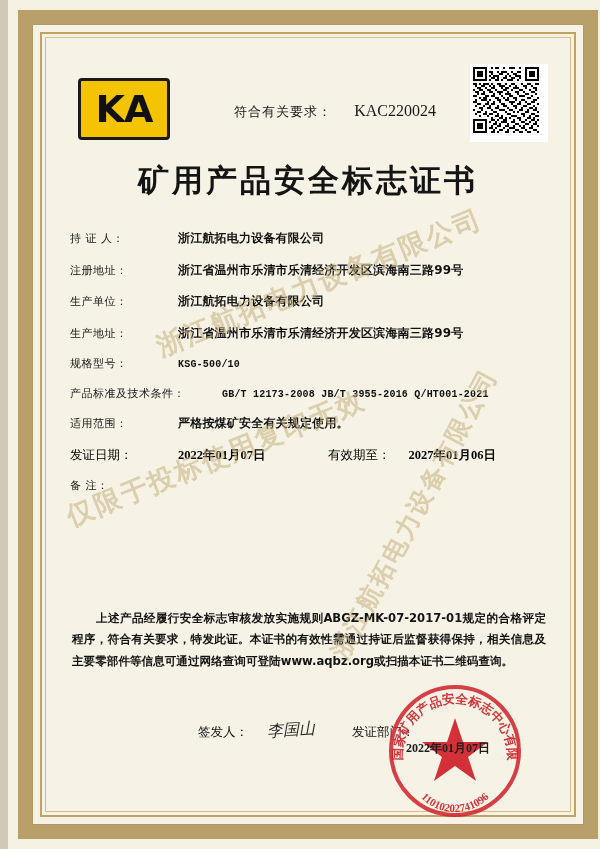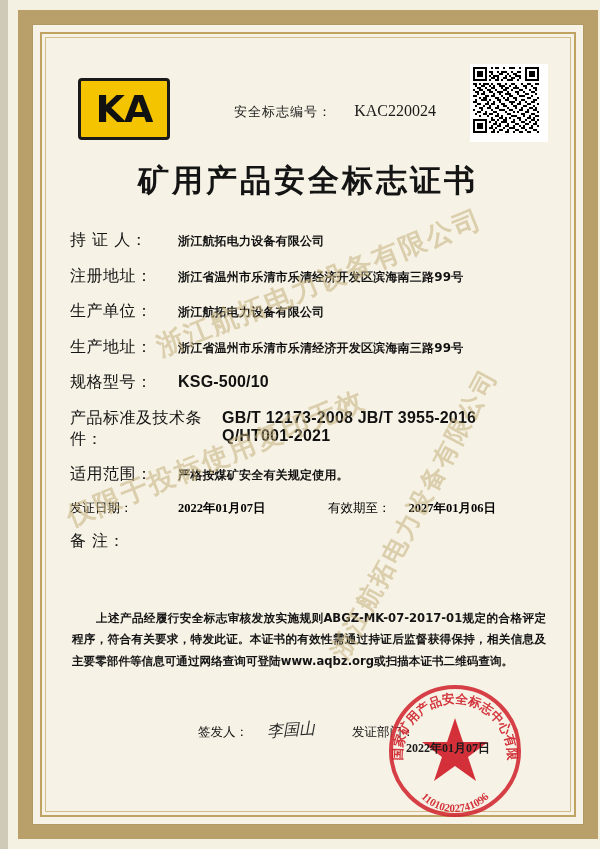--- a/index.html
+++ b/index.html
@@ -151,35 +151,35 @@
     display: flex;
     align-items: baseline;
     margin-bottom: 14.5px;
     font-size: 12.5px;
     color: #151515;
   }
   .row .lbl {
     width: 108px;
     flex: 0 0 108px;
     font-family: "DejaVu Sans", sans-serif;
-    font-size: 16px;
+    font-size: 11px;
     letter-spacing: 0.5px;
     color: #151515;
   }
   .row .val {
     font-family: "DejaVu Sans", sans-serif;
     font-size: 12px;
     font-weight: bold;
     color: #111;
     letter-spacing: 0.2px;
   }
   .row .val.serif {
-    font-family: Liberation Sans, sans-serif;
-    font-weight: bold;
-    font-size: 16px;
+    font-family: Liberation Mono, monospace;
+    font-weight: bold;
+    font-size: 10px;
   }
 
   
   .date-row {
     display: flex;
     align-items: baseline;
     margin-bottom: 14.5px;
     font-size: 12.5px;
   }
   .date-row .lbl {
@@ -520,21 +520,21 @@
             <rect x="16" y="32" width="2" height="1"></rect>
             <rect x="20" y="32" width="1" height="1"></rect>
             <rect x="23" y="32" width="2" height="1"></rect>
             <rect x="27" y="32" width="2" height="1"></rect>
             <rect x="32" y="32" width="1" height="1"></rect>
         </g>
       </svg>
     </div>
 
     <div class="cert-no">
-      <span class="label">安全标志编号：</span>
+      <span class="label">符合有关要求：</span>
       <span class="value">KAC220024</span>
     </div>
 
     <div class="title">矿用产品安全标志证书</div>
 
     <div class="fields">
       <div class="row">
         <div class="lbl">持 证 人：</div>
         <div class="val">浙江航拓电力设备有限公司</div>
       </div>

